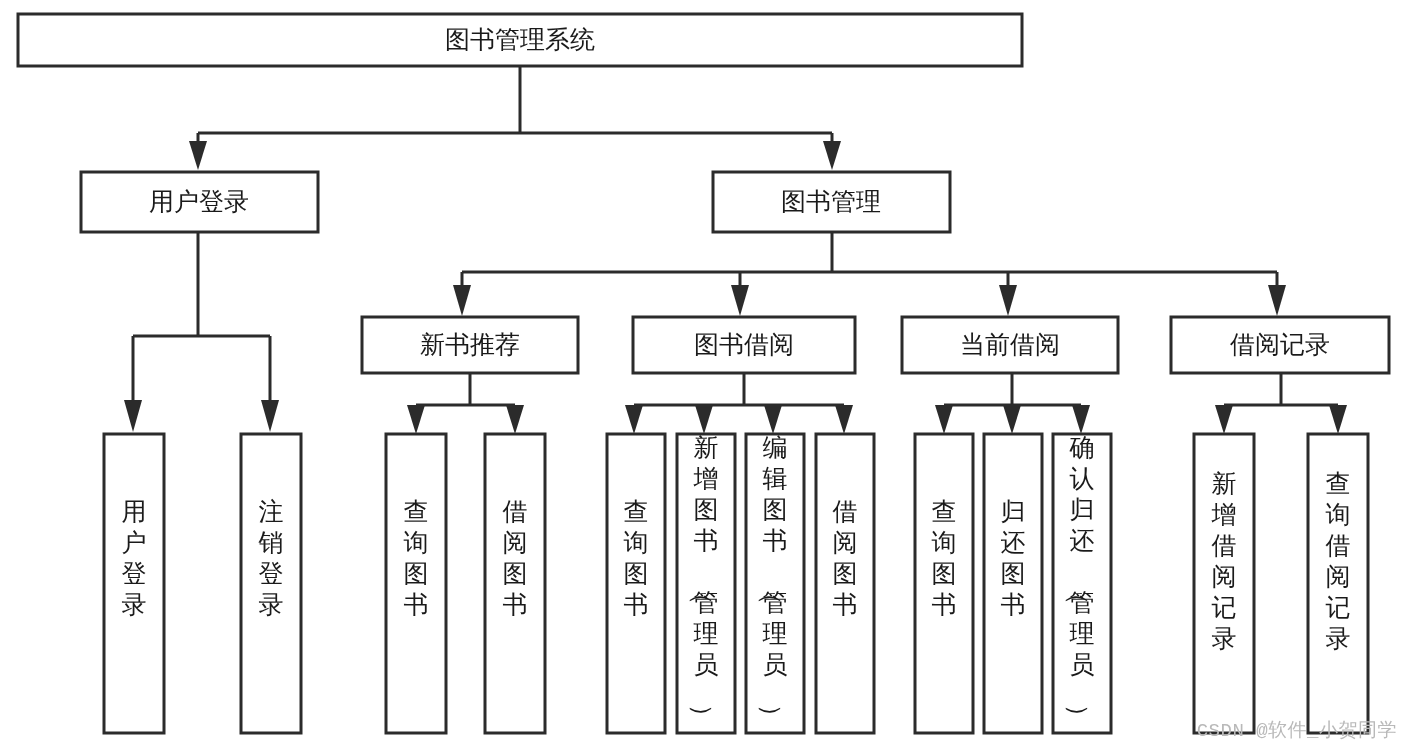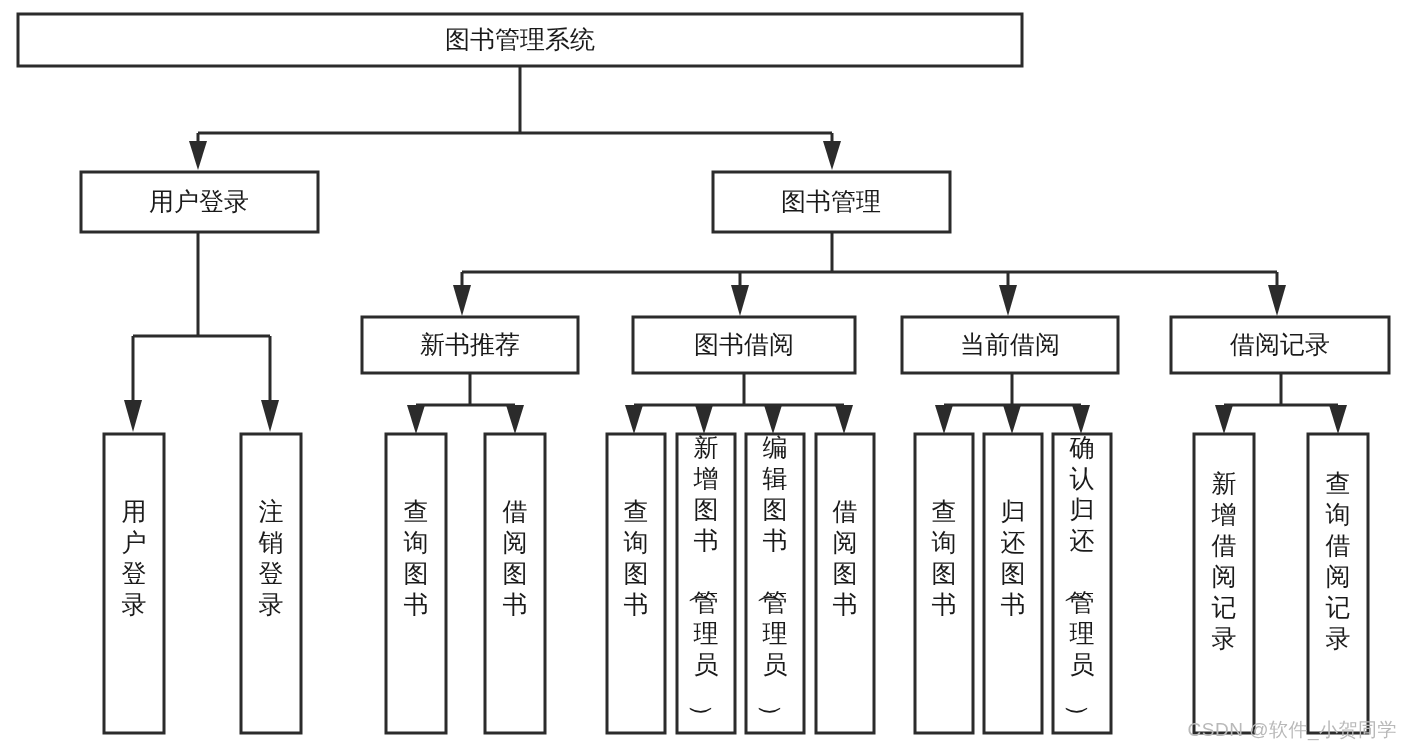--- a/index.html
+++ b/index.html
@@ -54,21 +54,21 @@
     font-family: "DejaVu Sans", "Liberation Sans", sans-serif;
     font-size: 25px;
     fill: #1a1a1a;
     text-anchor: middle;
     white-space: pre;
   }
   .watermark {
     position: absolute;
     right: 8px;
     bottom: 4px;
-    font-family: Liberation Sans, sans-serif;
+    font-family: Liberation Mono, monospace;
     font-size: 19px;
     color: #b9b9b9;
     letter-spacing: 0.5px;
     user-select: none;
     white-space: pre;
   }
 </style>
 </head>
 <body>
 

